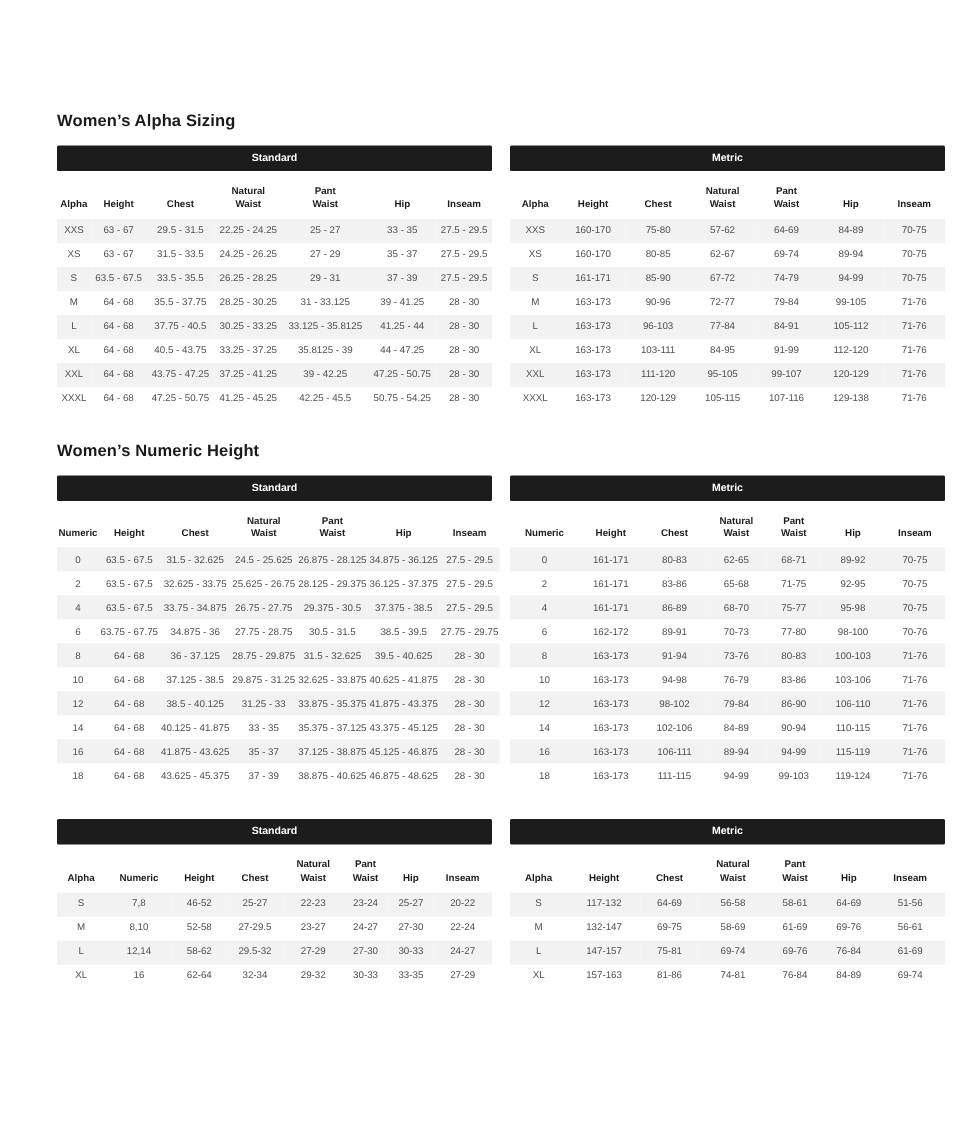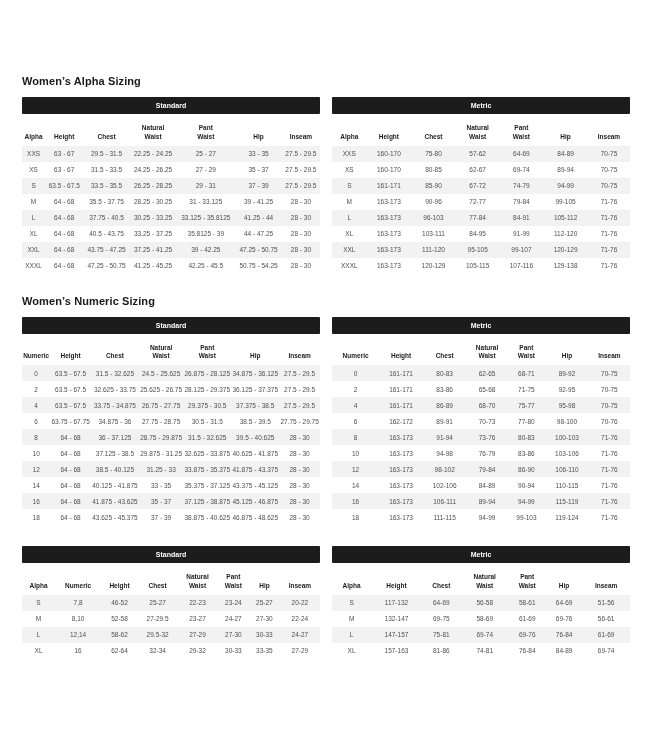--- a/index.html
+++ b/index.html
@@ -1,21 +1,21 @@
 <!DOCTYPE html>
 <html><head>
 <meta charset="utf-8">
 <style>
   html,body{margin:0;padding:0;}
   body{
     width:650px;height:750px;background:#ffffff;overflow:hidden;
     font-family:"Liberation Sans", sans-serif;
     -webkit-font-smoothing:antialiased;
   }
-  .page{padding:75px 20px 0 22px;box-sizing:border-box;}
+  .page{padding:75px 20px 0 38px;box-sizing:border-box;}
   .section{margin-bottom:21px;}
   .section-title{
     font-size:11px;font-weight:700;color:#1a1a1a;
     margin:0 0 10px 0;letter-spacing:.1px;
   }
   .tables-row{display:flex;gap:12px;align-items:flex-start;}
   .table-wrap{flex:1;min-width:0;}
   .band{
     background:#1c1c1c;color:#ffffff;text-align:center;
     font-size:7px;font-weight:700;padding:5px 0;border-radius:1px;
@@ -226,21 +226,21 @@
                   <td>71-76</td>
                 </tr>
               </tbody>
             </table>
           </div>
       </div>
     </div>
   </section>
 
   <section class="section">
-    <h2 class="section-title">Women’s Numeric Sizing</h2>
+    <h2 class="section-title">Women’s Numeric Height</h2>
     <div class="tables-row">
       <div class="table-wrap">
         <div class="band">Standard</div>
         <div>
             <table class="size-table">
               <thead>
                 <tr>
                   <th>Numeric</th>
                   <th>Height</th>
                   <th>Chest</th>

